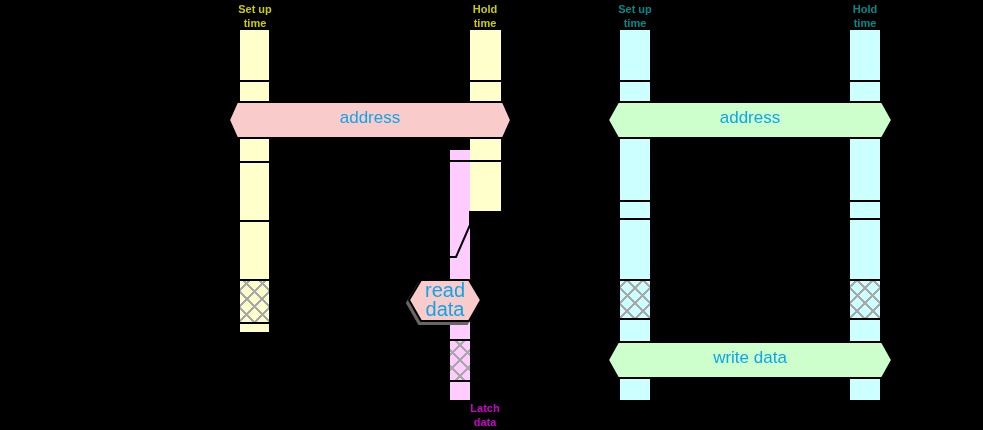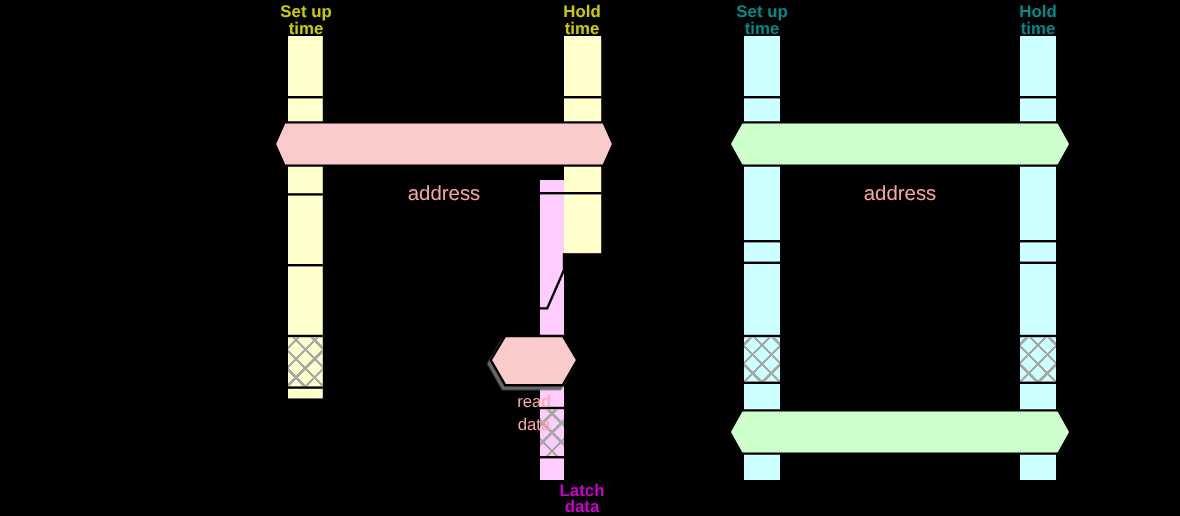--- a/index.html
+++ b/index.html
@@ -15,30 +15,30 @@
   .hatch{
     position:absolute;left:0;width:100%;
     background-image:
       repeating-linear-gradient(45deg, transparent 0, transparent 9px, #A8A8A8 9px, #A8A8A8 11px),
       repeating-linear-gradient(-45deg, transparent 0, transparent 9px, #A8A8A8 9px, #A8A8A8 11px);
   }
   .shared-line{position:absolute;background:#000;}
   svg.overlay{position:absolute;left:0;top:0;}
   .lbl{
     position:absolute;text-align:center;white-space:pre-line;
-    font-weight:bold;font-size:14px;line-height:14px;
+    font-weight:bold;font-size:11px;line-height:14px;
   }
   .lbl-yellow{color:#CCCC00;}
   .lbl-teal{color:#008B8B;}
   .lbl-magenta{color:#CC00CC;}
   .hexlabel{
-    position:absolute;text-align:center;color:#fca5a5;
-    font-size:17px;line-height:20px;white-space:pre-line;margin-top:44px;
+    position:absolute;text-align:center;color:#0ea5e9;
+    font-size:17px;line-height:20px;white-space:pre-line;
   }
-  .hexlabel.small{font-size:14px;line-height:19px;}
+  .hexlabel.small{font-size:20px;line-height:19px;}
 </style>
 </head>
 <body>
 
 <div id="canvas">
 
   <div class="band band-yellow" style="left:240px;top:30px;width:29px;height:302px;">
     <div class="hline" style="top:50px;"></div>
     <div class="hline" style="top:131px;"></div>
     <div class="hline" style="top:190px;"></div>
@@ -105,14 +105,15 @@
   <div class="hexlabel" style="left:237px;top:108px;width:266px;">address</div>
 
   <div class="hexlabel small" style="left:409px;top:281px;width:72px;">read
 data</div>
 
   <div class="lbl lbl-magenta" style="left:457px;top:401px;width:56px;">Latch
 data</div>
 
   <div class="hexlabel" style="left:618px;top:108px;width:264px;">address</div>
 
+  <div class="hexlabel" style="left:618px;top:348px;width:264px;">write data</div>
 
 </div>
 
 </body></html>

